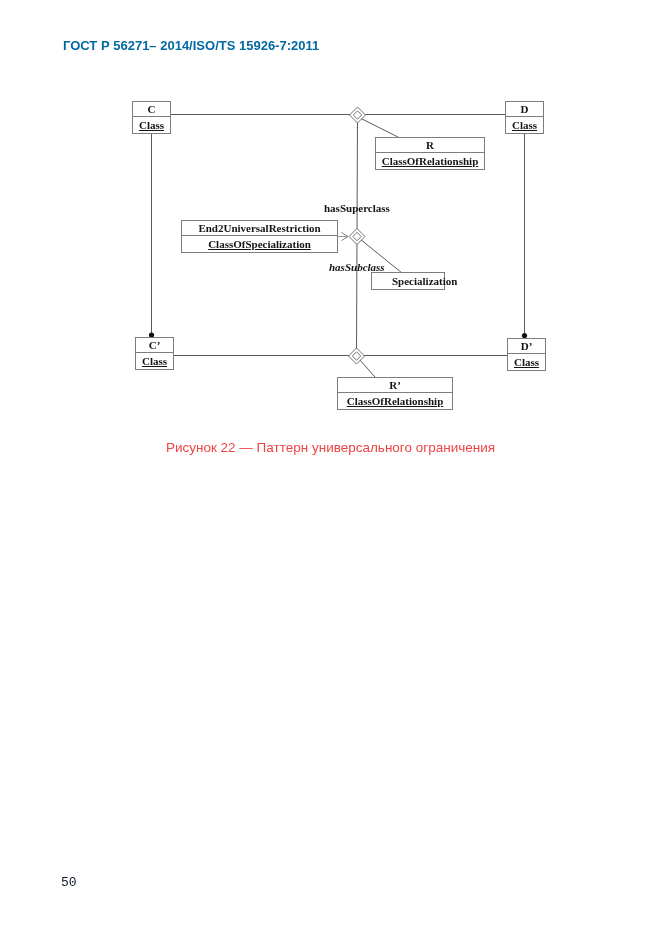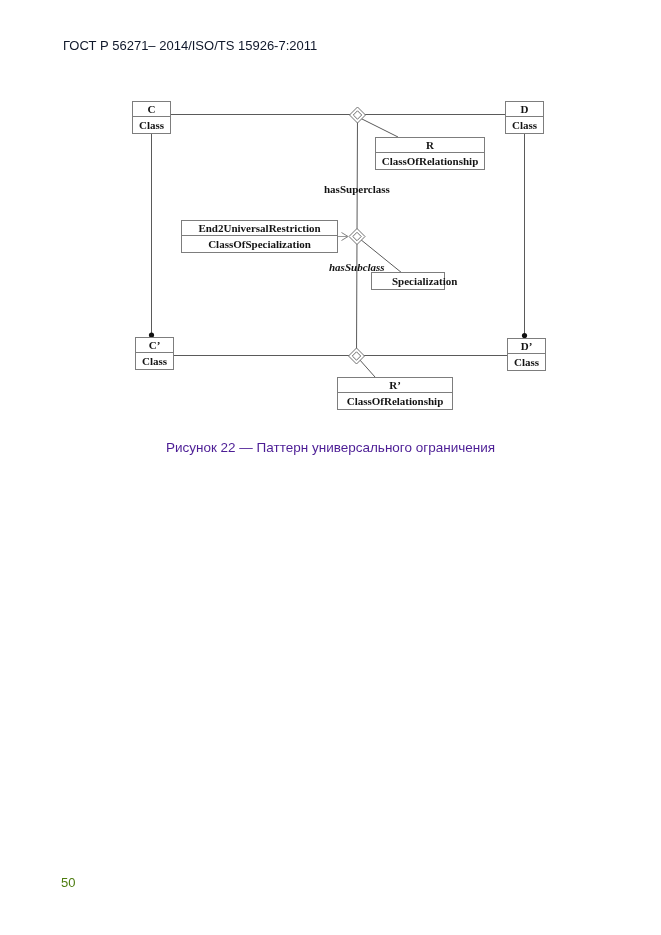--- a/index.html
+++ b/index.html
@@ -10,23 +10,23 @@
     margin: 0 auto;
     background: #ffffff;
     overflow: hidden;
     font-family: "Liberation Serif", serif;
   }
   .doc-header {
     position: absolute;
     left: 63px;
     top: 38px;
     font-family: "Liberation Sans", sans-serif;
-    font-weight: normal;
+    font-weight: bold;
     font-size: 13px;
-    color: #0f172a;
+    color: #0369a1;
     white-space: nowrap;
   }
   .diagram-svg {
     position: absolute;
     left: 0; top: 0;
     width: 661px; height: 935px;
   }
   .uml-box {
     position: absolute;
     box-sizing: border-box;
@@ -42,20 +42,21 @@
   .uml-box .box-title {
     border-bottom: 1px solid #7d7d7d;
     padding: 1px 2px 0 2px;
     height: 13px;
     line-height: 13px;
   }
   .uml-box .box-type {
     padding: 1px 2px 1px 2px;
     height: 14px;
     line-height: 14px;
+    text-decoration: underline;
   }
   .uml-box.single {
     padding: 1px 20px;
     height: 18px;
     line-height: 14px;
   }
   .edge-label {
     position: absolute;
     font-family: "Liberation Serif", serif;
     font-weight: bold;
@@ -64,29 +65,29 @@
     white-space: nowrap;
   }
   .figure-caption {
     position: absolute;
     left: 0;
     top: 440px;
     width: 100%;
     text-align: center;
     font-family: "Liberation Sans", sans-serif;
     font-size: 13.5px;
-    color: #4c1d95;
+    color: #ef4444;
   }
   .page-number {
     position: absolute;
     left: 61px;
     top: 875px;
-    font-family: Liberation Sans, sans-serif;
+    font-family: Liberation Mono, monospace;
     font-size: 13px;
-    color: #4d7c0f;
+    color: #0f172a;
   }
 </style>
 </head>
 <body>
 
 <div class="page">
 
   <div class="doc-header">ГОСТ Р 56271– 2014/ISO/TS 15926-7:2011</div>
 
   <svg class="diagram-svg" viewBox="0 0 661 935" xmlns="http://www.w3.org/2000/svg">
@@ -161,19 +162,19 @@
   <div class="uml-box" style="left:507px; top:338px; width:39px;">
     <div class="box-title">D’</div>
     <div class="box-type">Class</div>
   </div>
 
   <div class="uml-box" style="left:337px; top:377px; width:116px;">
     <div class="box-title">R’</div>
     <div class="box-type">ClassOfRelationship</div>
   </div>
 
-  <div class="edge-label" style="left:324px; top:183px;">hasSuperclass</div>
+  <div class="edge-label" style="left:324px; top:202px;">hasSuperclass</div>
   <div class="edge-label" style="left:329px; top:261px;font-style:italic;">hasSubclass</div>
 
   <div class="figure-caption">Рисунок 22 — Паттерн универсального ограничения</div>
   <div class="page-number">50</div>
 
 </div>
 
 </body></html>

